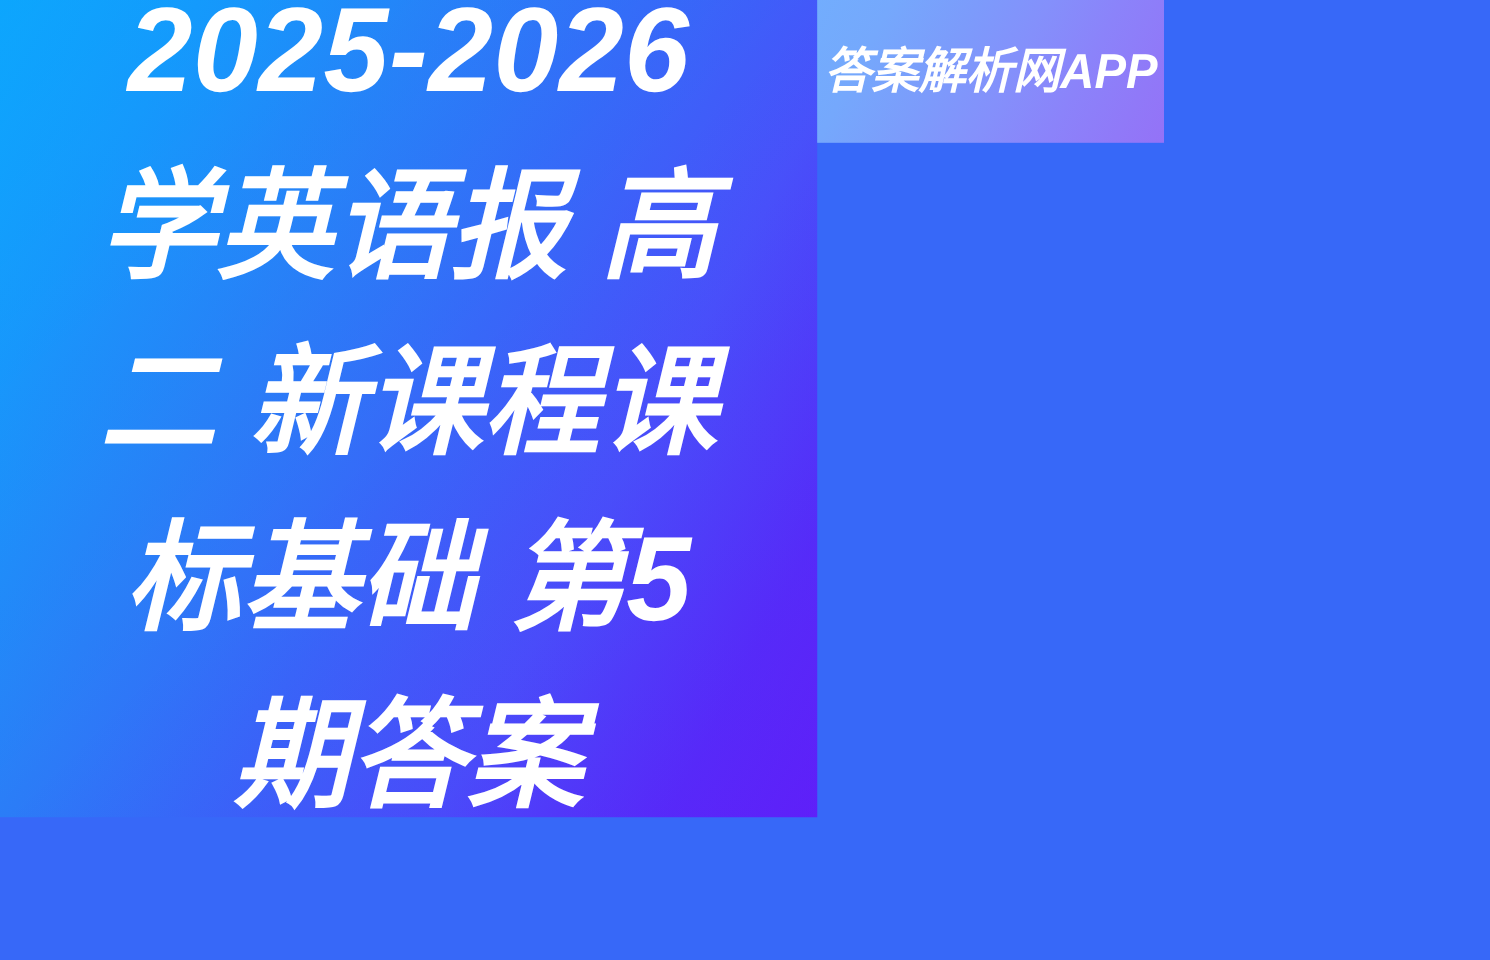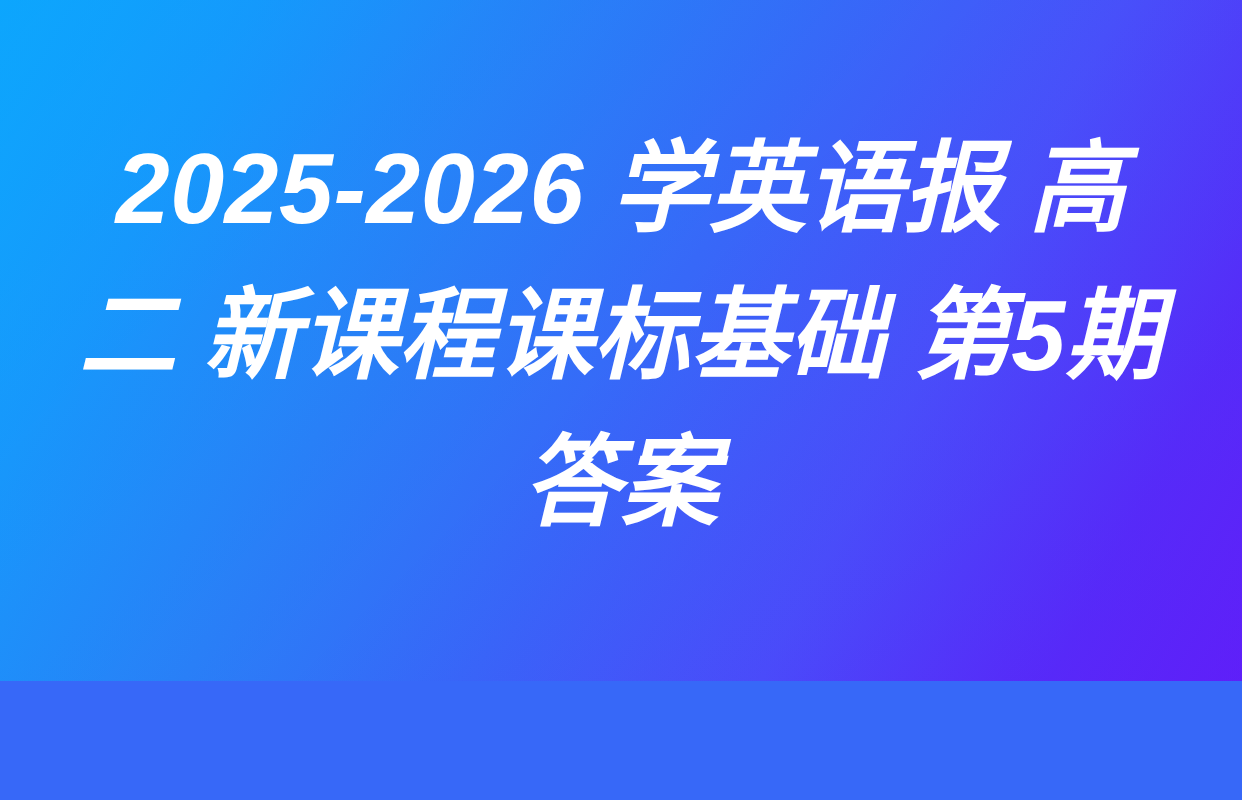--- a/index.html
+++ b/index.html
@@ -16,21 +16,20 @@
     background: #3768f8;
   }
 
   
   .poster {
     position: relative;
     width: 1242px;
     height: 800px;
     overflow: hidden;
     display: flex;
-    flex-direction: column;
   }
 
   
   .hero {
     position: relative;
     width: 100%;
     height: 681px;
     flex: 0 0 681px;
     background: linear-gradient(118deg,
                 #15a3fc 0%,
@@ -117,14 +116,17 @@
 </style>
 </head>
 <body>
 
 <div class="poster">
 
   <section class="hero">
     <h1 class="hero-title">2025-2026 学英语报 高二 新课程课标基础 第5期答案</h1>
   </section>
 
+  <footer class="footer">
+    <div class="footer-text">答案解析网APP</div>
+  </footer>
 
 </div>
 
 </body></html>

